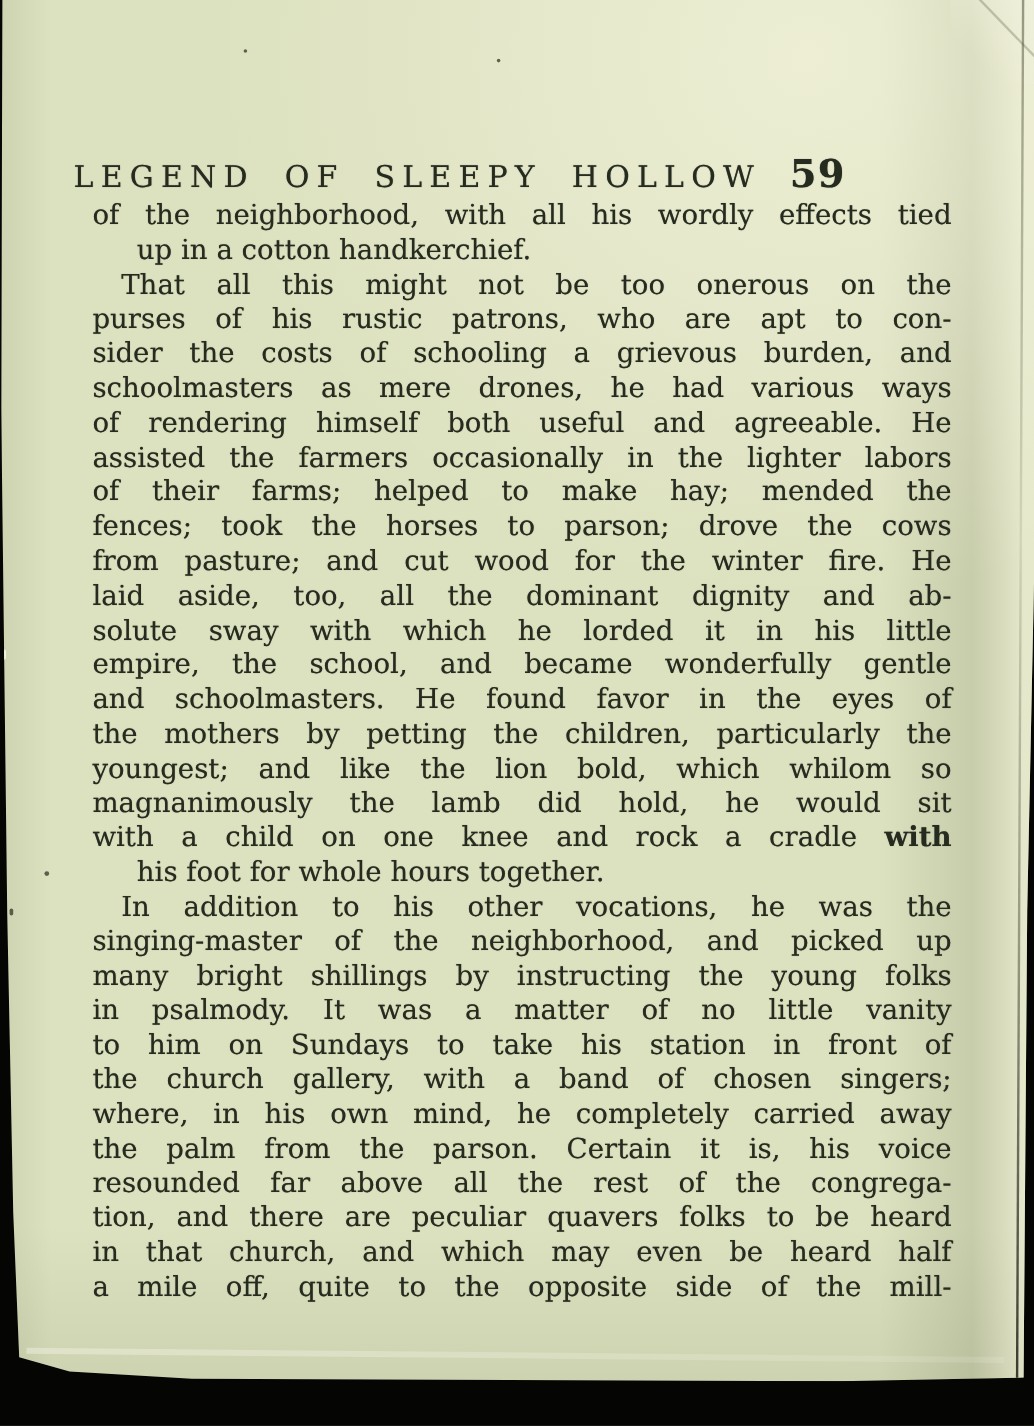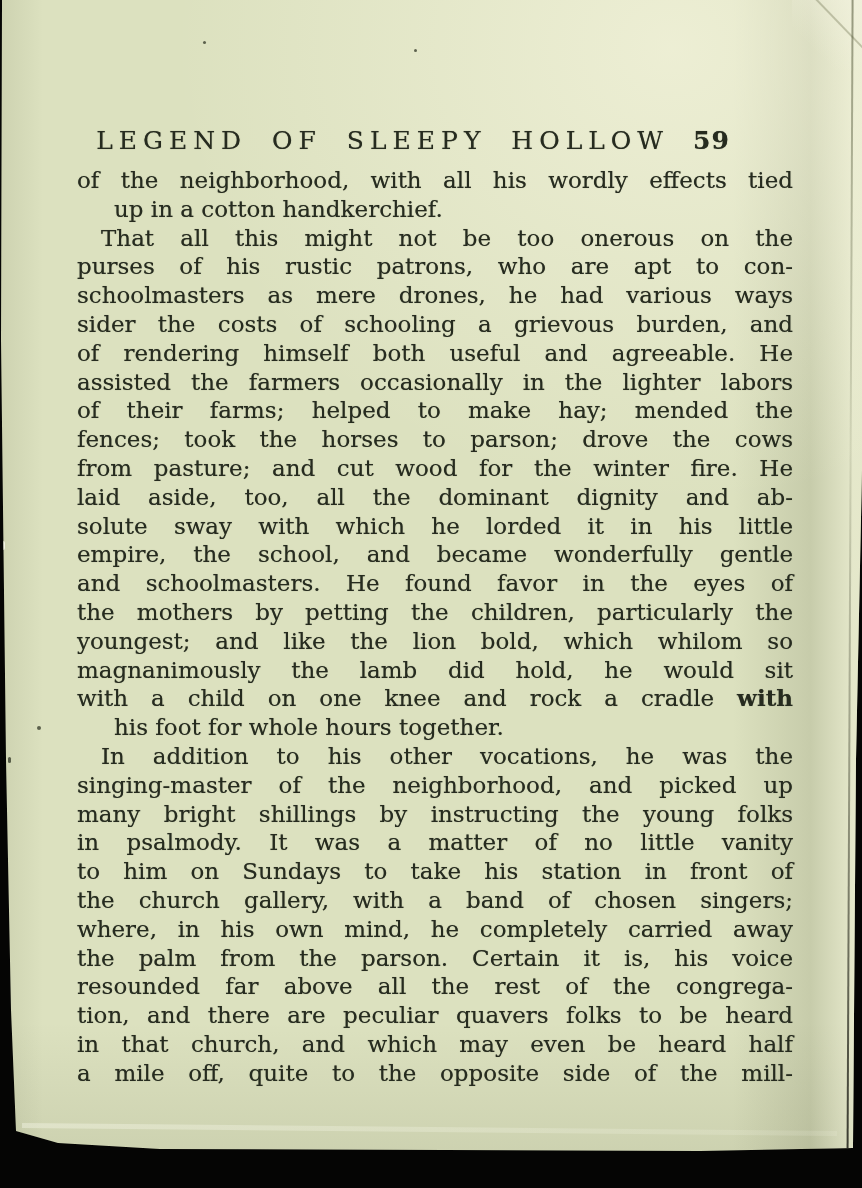--- a/index.html
+++ b/index.html
@@ -31,26 +31,26 @@
   .corner-light{
     position:absolute;right:0;top:0;width:70px;height:70px;
     background:linear-gradient(225deg, rgba(240,240,220,0.8), rgba(240,240,220,0) 70%);
   }
   .bottom-edge-highlight{
     position:absolute;left:22px;top:1127px;width:815px;height:5px;
     background:linear-gradient(to right, rgba(246,247,232,0.7), rgba(246,247,232,0.25));
     transform:rotate(0.55deg);opacity:0.6;
   }
   .running-header{
-    position:absolute;left:93px;top:126px;width:640px;
+    position:absolute;left:63px;top:126px;width:640px;
     display:flex;justify-content:center;align-items:baseline;
     color:#262b1f;text-shadow:0 0 0.8px rgba(38,43,31,0.6);
   }
   .header-title{font-size:25px;letter-spacing:6px;word-spacing:11px;white-space:nowrap;}
-  .page-num{font-size:25px;font-weight:bold;letter-spacing:1px;margin-left:24px;}
+  .page-num{font-size:32px;font-weight:bold;letter-spacing:1px;margin-left:24px;}
   .text-block{
     position:absolute;left:77px;top:166px;width:716px;
     font-size:23px;line-height:28.8px;color:#262b1f;
     text-shadow:0 0 0.7px rgba(38,43,31,0.55);
   }
   .paragraph{margin:0;}
   .line{text-align:justify;text-align-last:justify;}
   .line.endline{text-align-last:left;margin-left:37px;}
   .line.indent{text-indent:24px;}
   .speck{position:absolute;background:rgba(48,54,38,0.75);border-radius:50%;}
@@ -76,22 +76,22 @@
     </div>
 
     <div class="text-block" style="color: rgb(38, 43, 31);">
         <div class="paragraph">
           <div class="line">of the neighborhood, with all his wordly effects tied</div>
           <div class="line endline">up in a cotton handkerchief.</div>
         </div>
         <div class="paragraph">
           <div class="line indent">That all this might not be too onerous on the</div>
           <div class="line">purses of his rustic patrons, who are apt to con-</div>
+          <div class="line">sider the costs of schooling a grievous burden, and</div>
           <div class="line">schoolmasters as mere drones, he had various ways</div>
-          <div class="line">sider the costs of schooling a grievous burden, and</div>
           <div class="line">of rendering himself both useful and agreeable. He</div>
           <div class="line">assisted the farmers occasionally in the lighter labors</div>
           <div class="line">of their farms; helped to make hay; mended the</div>
           <div class="line">fences; took the horses to parson; drove the cows</div>
           <div class="line">from pasture; and cut wood for the winter fire. He</div>
           <div class="line">laid aside, too, all the dominant dignity and ab-</div>
           <div class="line">solute sway with which he lorded it in his little</div>
           <div class="line">empire, the school, and became wonderfully gentle</div>
           <div class="line">and schoolmasters. He found favor in the eyes of</div>
           <div class="line">the mothers by petting the children, particularly the</div>

